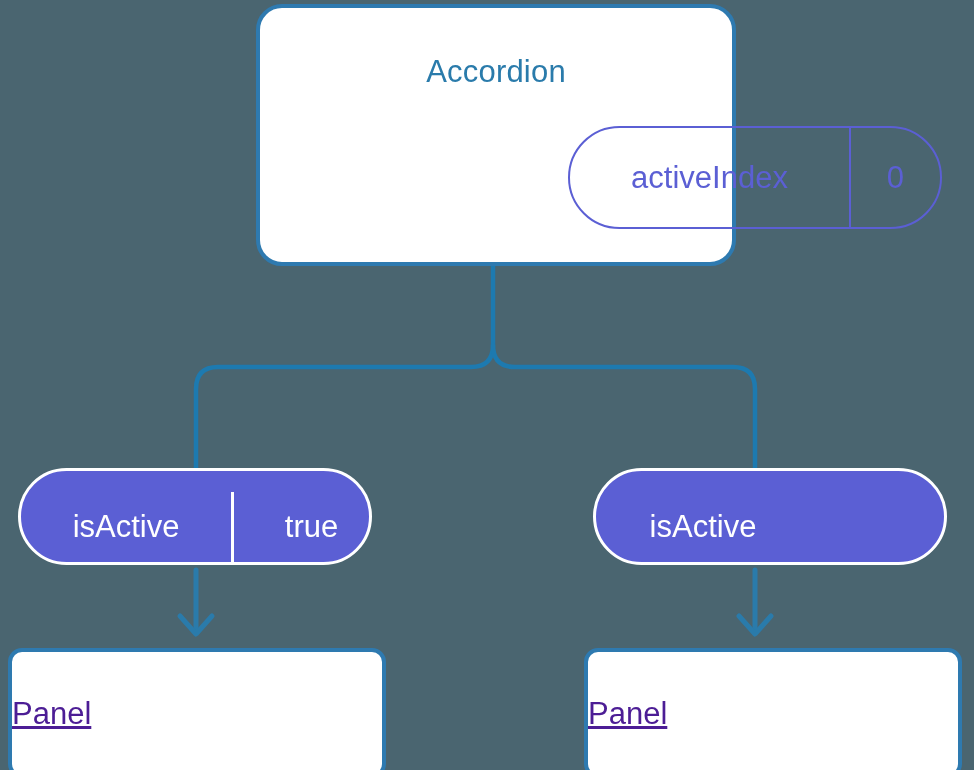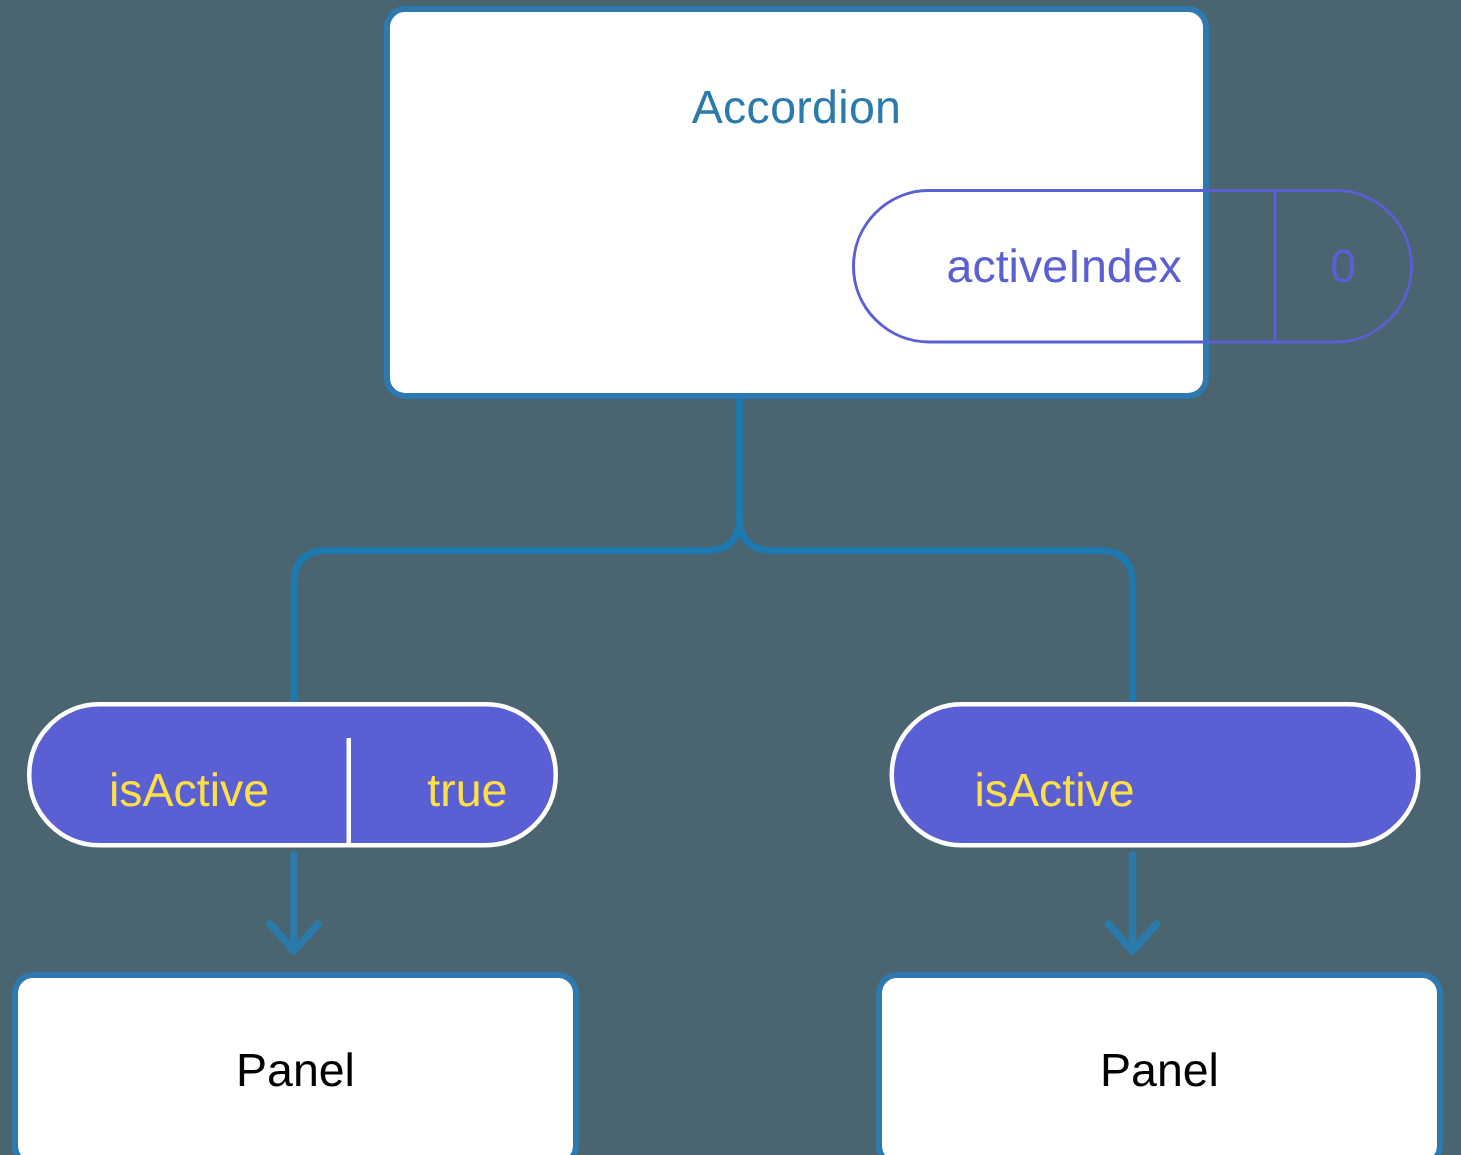--- a/index.html
+++ b/index.html
@@ -36,22 +36,23 @@
     background: #ffffff;
     border: 4px solid #2e7ab0;
     border-radius: 14px;
     box-sizing: border-box;
   }
 
   
   #accordion-card {
     left: 256px;
     top: 4px;
-    width: 550px;
+    width: 480px;
     height: 262px;
+    border-radius: 26px;
   }
   #accordion-title {
     position: absolute;
     left: 0;
     right: 0;
     top: 48px;
     text-align: center;
     color: #2a7bab;
     font-size: 31px;
     letter-spacing: 0.2px;
@@ -89,21 +90,21 @@
     border-left: 2.5px solid #5b5fd4;
   }
 
   
   .pill--filled {
     background: #5b5fd4;
     border: 3px solid #ffffff;
   }
   .pill--filled .pill-key,
   .pill--filled .pill-val {
-    color: #fde047;
+    color: #ffffff;
     margin-top: 21px;
   }
   .pill--filled .pill-val {
     border-left: 3px solid #ffffff;
     padding-left: 20px;
   }
 
   
   #pill-active-index {
     left: 308px;
@@ -133,24 +134,25 @@
     top: 648px;
     height: 130px;
   }
   #panel-card-left  { left: 8px;   width: 378px; }
   #panel-card-right { left: 584px; width: 378px; }
   .panel-label {
     position: absolute;
     left: 0;
     right: 0;
     top: 46px;
-    text-align: center;
-    color: #000000;
+    text-align: left;
+    color: #4c1d95;
     font-size: 31px;
     line-height: 1;
+    text-decoration: underline;
   }
 </style>
 </head>
 <body>
 
 <div id="stage">
 
   <svg id="connectors" viewBox="0 0 974 770" width="974" height="770" xmlns="http://www.w3.org/2000/svg">
 
     <path d="M 493 266

